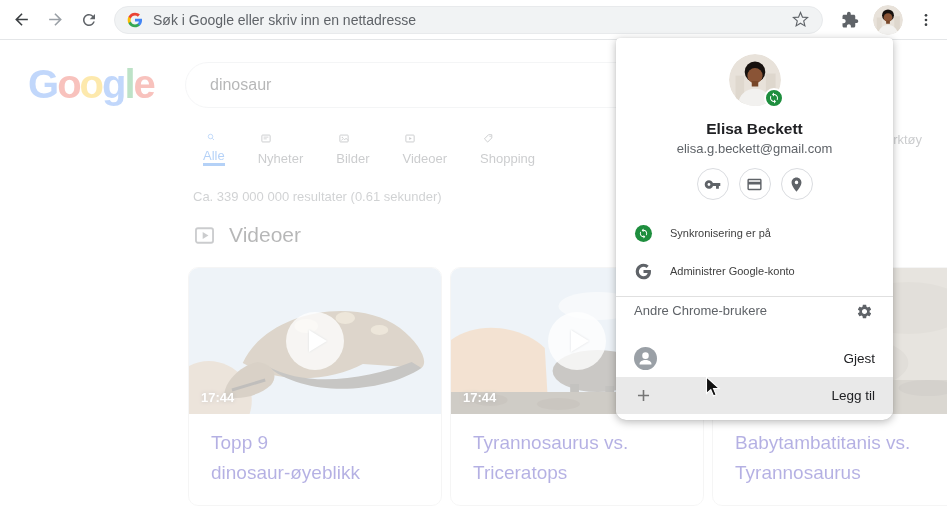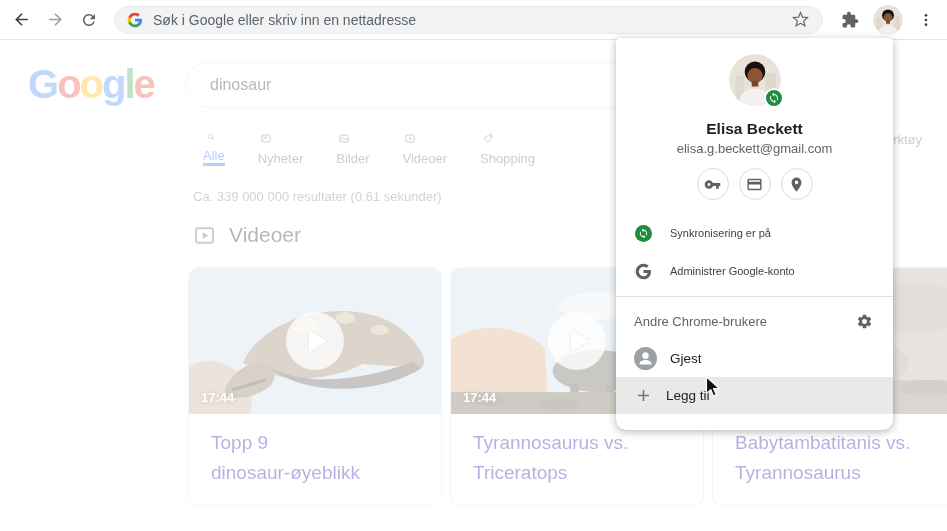--- a/index.html
+++ b/index.html
@@ -46,40 +46,40 @@
              background:rgba(255,255,255,.78); border-radius:50%; display:flex; align-items:center; justify-content:center; }
   .playbtn .tri { width:0; height:0; border-left:18px solid #ffffff; border-top:11px solid transparent;
                   border-bottom:11px solid transparent; margin-left:5px; filter:drop-shadow(0 0 1px #9aa0a6); }
   .dur { position:absolute; left:12px; bottom:9px; color:#fff; font-size:13px; font-weight:bold;
          text-shadow:0 0 4px rgba(0,0,0,.6); }
   .vtitle { padding:14px 22px; font-size:19px; line-height:30px; color:#1a0dab; cursor:pointer; }
 
   
   .profile-menu { position:absolute; left:616px; top:38px; width:277px; background:#fff; z-index:10;
                   border-radius:4px 4px 10px 10px; box-shadow:0 2px 8px rgba(0,0,0,.28), 0 0 1px rgba(0,0,0,.15);
-                  padding-bottom:16px; overflow:hidden; }
+                  padding-bottom:6px; overflow:hidden; }
   .pm-header { text-align:center; padding-top:16px; }
   .pm-avatar-wrap { position:relative; display:inline-block; width:52px; height:52px; }
   .pm-avatar { width:52px; height:52px; border-radius:50%; overflow:hidden; }
   .sync-badge { position:absolute; right:-3px; bottom:-2px; width:20px; height:20px; background:#1e8e3e;
                 border:2px solid #fff; border-radius:50%; display:flex; align-items:center; justify-content:center; }
   .pm-name { margin-top:10px; font-size:15.5px; font-weight:bold; color:#202124; }
   .pm-email { margin-top:3px; font-size:13px; color:#5f6368; }
   .pm-qa { margin:12px 0 14px; display:flex; justify-content:center; gap:10px; }
   .qa-btn { width:32px; height:32px; border-radius:50%; border:1px solid #dadce0; background:#fff;
             display:flex; align-items:center; justify-content:center; cursor:pointer; color:#5f6368; }
   .pm-item { height:38px; display:flex; align-items:center; padding:0 16px 0 18px; gap:18px; font-size:11px;
              color:#404040; cursor:pointer; }
   .pm-item .ic { width:18px; height:18px; display:flex; align-items:center; justify-content:center; flex:0 0 auto; }
   .sync-dot { width:17px; height:17px; background:#1e8e3e; border-radius:50%; display:flex; align-items:center; justify-content:center; }
   .pm-divider { border-top:1px solid #e0e0e0; margin:6px 0; }
-  .pm-section { height:36px; display:flex; align-items:center; padding:0 20px 0 18px;gap:47px; }
+  .pm-section { height:36px; display:flex; padding:0 20px 0 18px;gap:47px; }
   .pm-section .lbl { font-size:13px; color:#5f6368; }
   .pm-section .gear { margin-left:auto; cursor:pointer; display:flex; }
-  .pm-user { height:38px; display:flex; align-items:center; padding:0 18px; gap:13px; font-size:13.5px; color:#202124; cursor:pointer; }
+  .pm-user { height:38px; display:flex; align-items:center; padding:0 18px; gap:13px; font-size:13.5px; color:#202124; cursor:pointer;justify-content:space-between; }
   .pm-user.hl { background:#e9e9e9; height:37px; }
   .guest-ic { width:23px; height:23px; }
 
   .cursor { position:absolute; left:705px; top:376px; z-index:30; pointer-events:none; }
 </style>
 </head>
 <body>
 
 <div class="screen">
 

